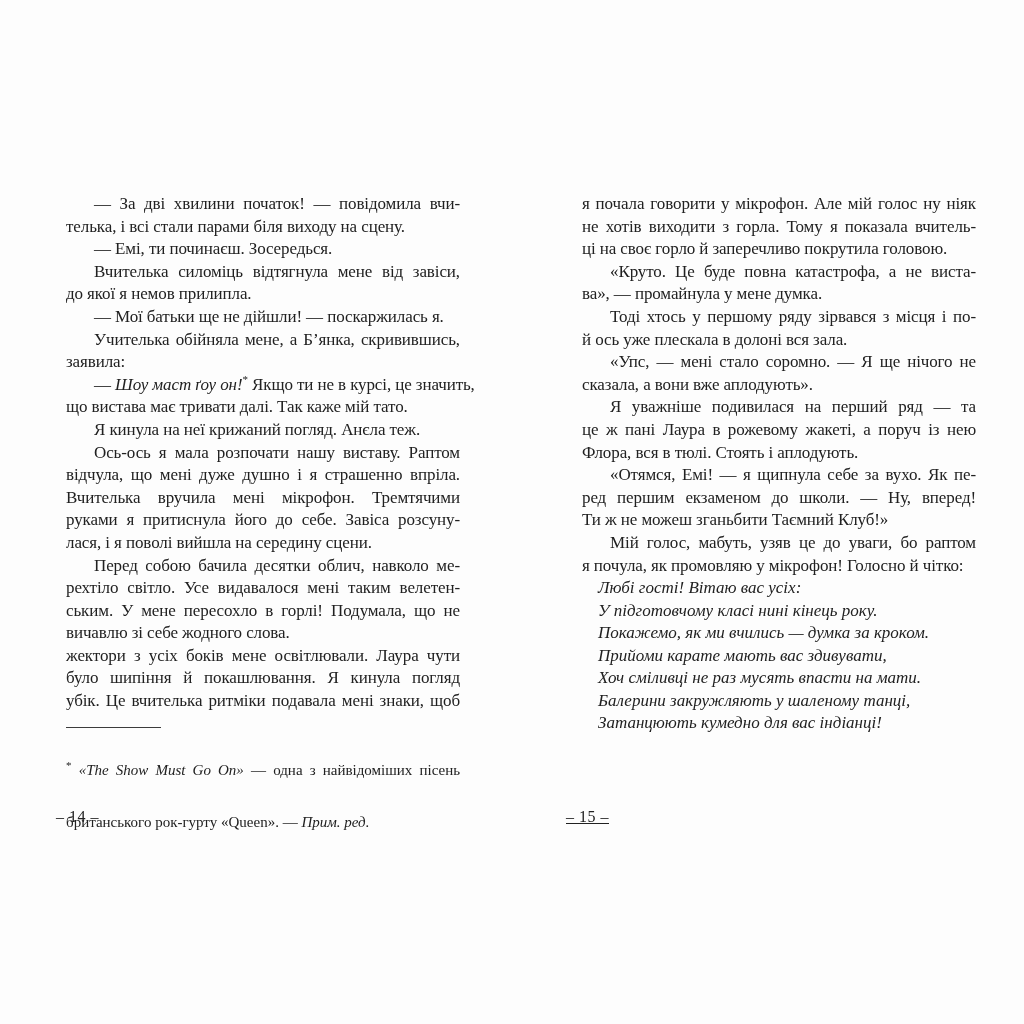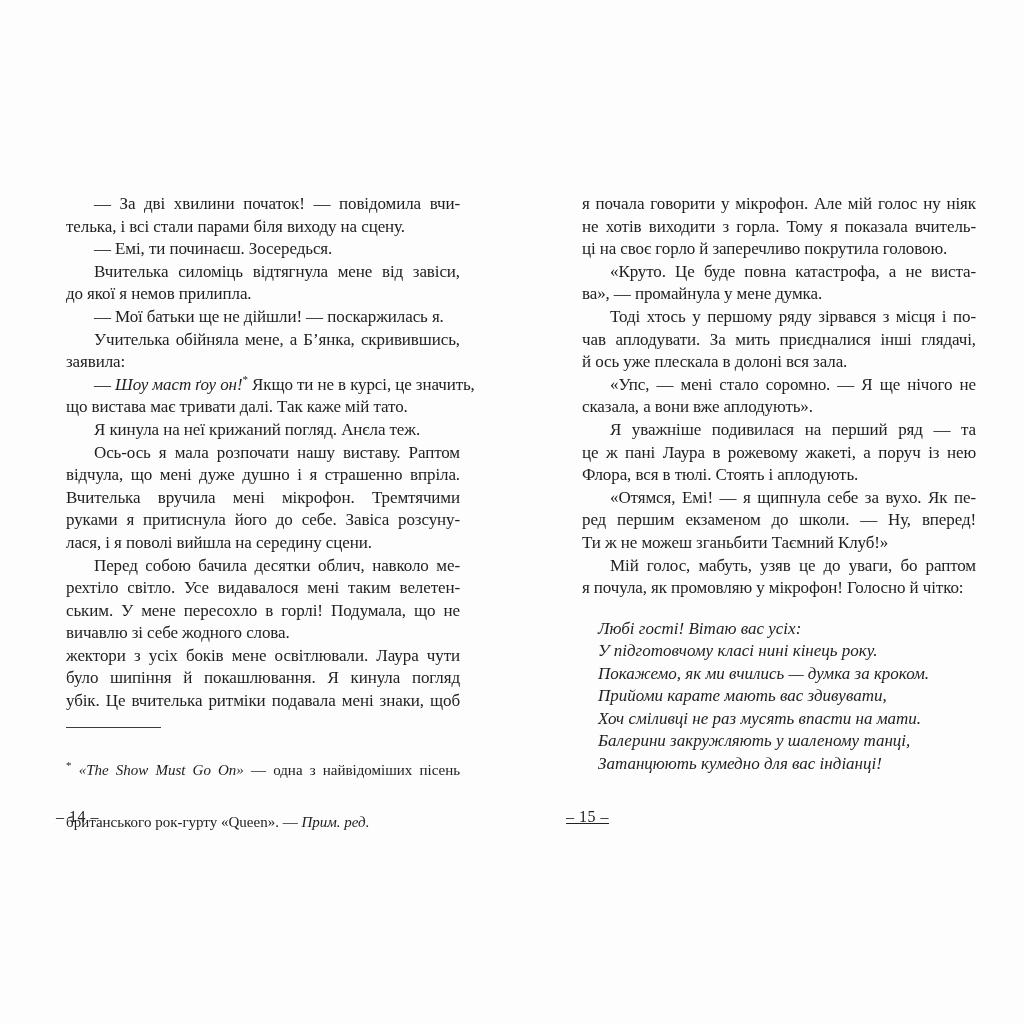--- a/index.html
+++ b/index.html
@@ -39,21 +39,20 @@
   }
   .fn-rule {
     width: 95px;
     border-top: 1.5px solid #3c3c3c;
     margin-bottom: 7px;
   }
   .fn-line { white-space: nowrap; text-align: left; margin-top: 32px; }
   .fn-line.fn-just { text-align: justify; text-align-last: justify; }
 
   .poem {
-    margin-top: 18px;
     padding-left: 16px;
     font-style: italic;
     line-height: 22.5px;
   }
   .poem-line { white-space: nowrap; text-align: left; }
 
   .pagenum {
     position: absolute;
     top: 808px;
     width: 394px;
@@ -144,21 +143,20 @@
         <div class="line">не хотів виходити з горла. Тому я показала вчитель-</div>
 
         <div class="line end">ці на своє горло й заперечливо покрутила головою.</div>
 
         <div class="line ind">«Круто. Це буде повна катастрофа, а не виста-</div>
 
         <div class="line end">ва», — промайнула у мене думка.</div>
 
         <div class="line ind">Тоді хтось у першому ряду зірвався з місця і по-</div>
 
-        <div class="line">чав аплодувати. За мить приєдналися інші глядачі,</div>
 
         <div class="line end">й ось уже плескала в долоні вся зала.</div>
 
         <div class="line ind">«Упс, — мені стало соромно. — Я ще нічого не</div>
 
         <div class="line end">сказала, а вони вже аплодують».</div>
 
         <div class="line ind">Я уважніше подивилася на перший ряд — та</div>
 
         <div class="line">це ж пані Лаура в рожевому жакеті, а поруч із нею</div>

